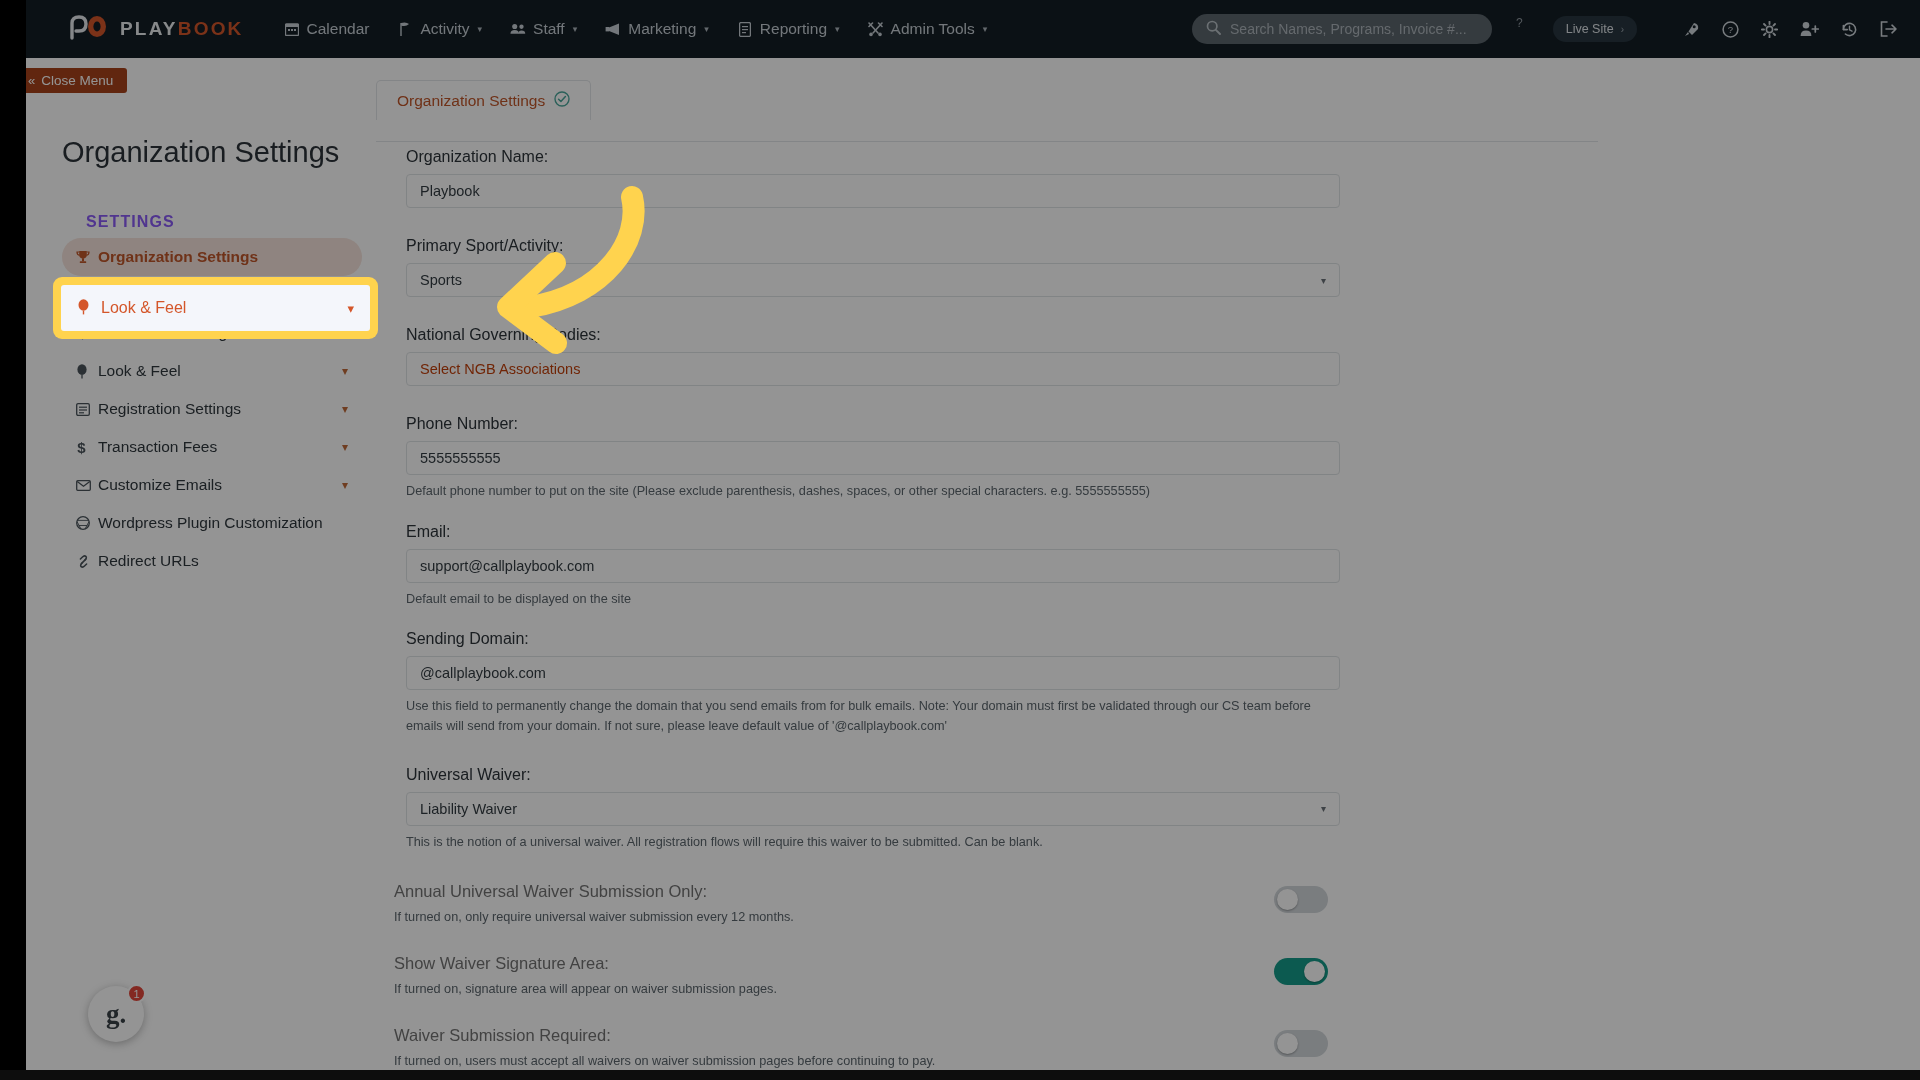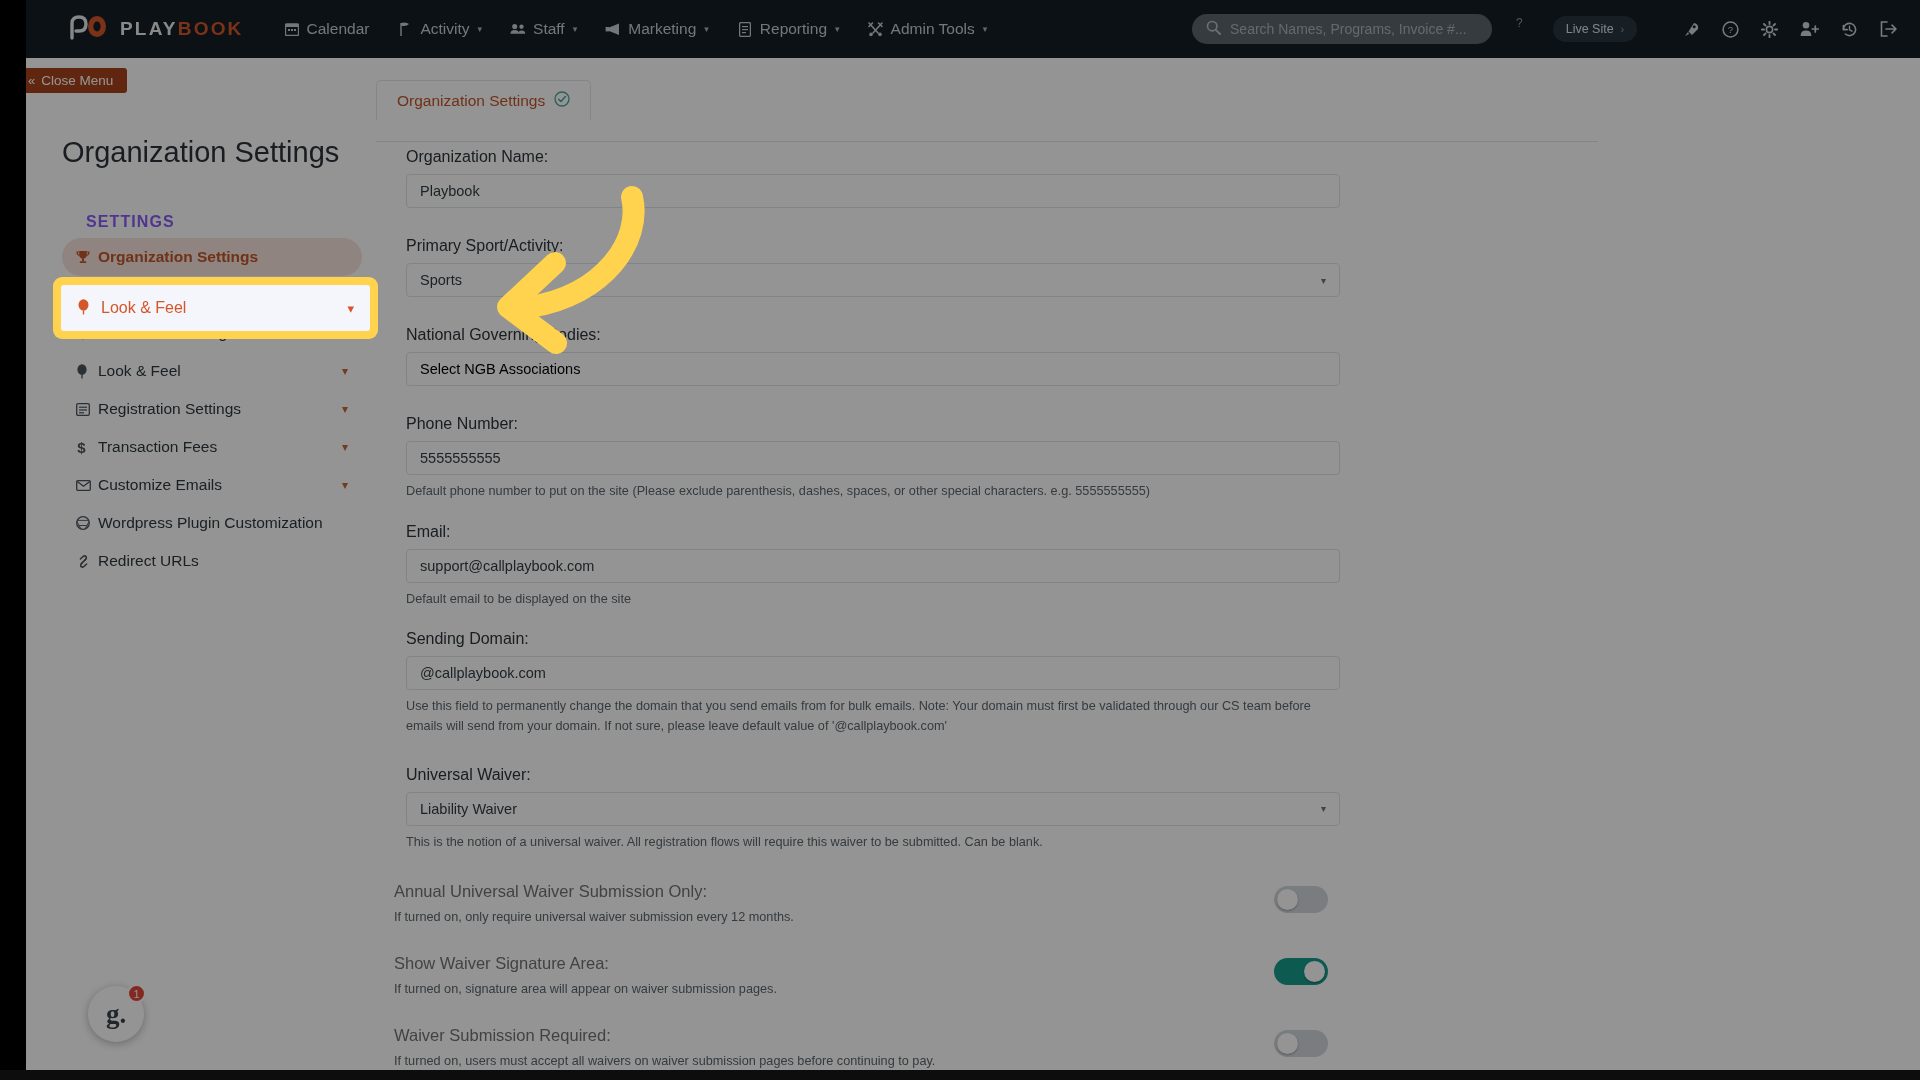--- a/index.html
+++ b/index.html
@@ -90,21 +90,21 @@
   .tab-line { position: absolute; top: 61px; left: 0; width: 1222px; height: 1px; background: #e2e5e8; }
 
   .form { position: absolute; top: 90px; left: 0; width: 1000px; padding-left: 18px; }
   .field { margin-bottom: 3px; margin-left: 12px; }
   .f-label { font-size: 16px; color: #2d343a; margin-bottom: 8px; display: block; }
   .f-input {
     width: 934px; height: 34px; border: 1px solid #dfe3e6; border-radius: 4px;
     background: #fff; color: #333c42; font-size: 14.5px; padding: 0 13px;
     display: flex; align-items: center; font-family: inherit;
   }
-  .f-input.placeholder-style { color: #000000; }
+  .f-input.placeholder-style { color: #c2410c; }
   .f-select {
     width: 934px; height: 34px; border: 1px solid #dfe3e6; border-radius: 4px;
     background: #fff; color: #333c42; font-size: 14.5px; padding: 14px 13px;
     display: flex; align-items: center; justify-content: space-between; cursor: pointer;
   }
   .f-select .sel-caret { color: #6b7279; font-size: 10px; }
   .f-help { font-size: 12.7px; color: #5c666d; margin-top: 7px; line-height: 1.55; max-width: 940px; }
   .gap { height: 26px; }
   .gap-sm { height: 18px; }
 

